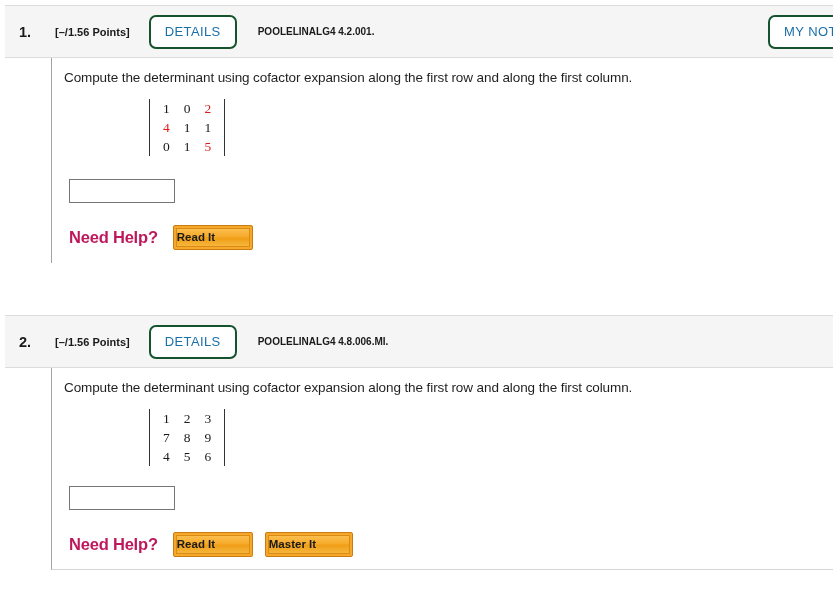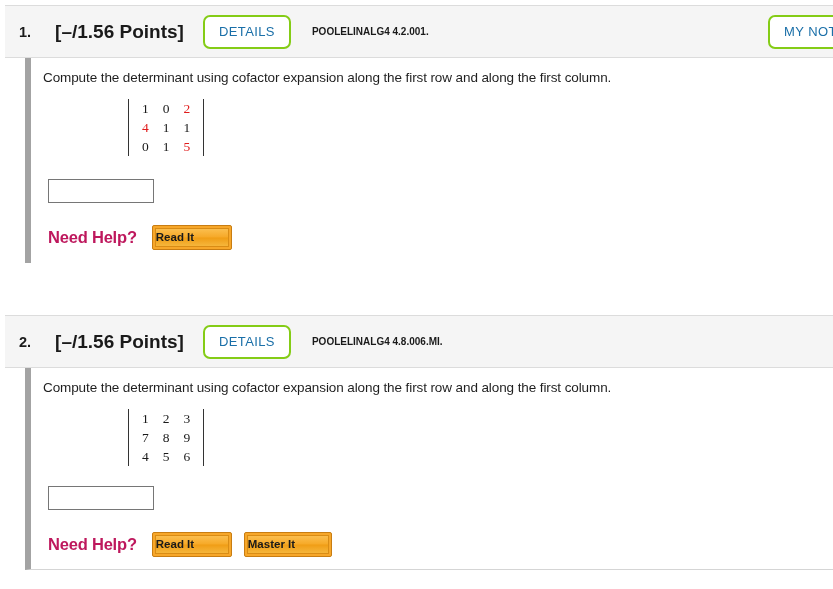--- a/index.html
+++ b/index.html
@@ -44,31 +44,31 @@
   }
 
   .q-number {
     font-size: 14.5px;
     font-weight: bold;
     color: #1a1a1a;
     margin-right: 8px;
     letter-spacing: 0px;
   }
   .q-points {
-    font-size: 19px;
+    font-size: 11px;
     font-weight: bold;
     color: #1a1a1a;
     margin-right: 19px;
     white-space: nowrap;
     padding-left: 16px;
   }
 
   .btn-outline {
     box-sizing: border-box;
-    border: 2px solid #84cc16;
+    border: 2px solid #14532d;
     border-radius: 7px;
     background: #ffffff;
     color: #1a6fa8;
     font-size: 13px;
     font-family: "Liberation Sans", sans-serif;
     letter-spacing: 0.4px;
     padding: 0 14px;
     height: 34px;
     line-height: 30px;
     cursor: pointer;
@@ -88,22 +88,22 @@
     position: absolute;
     right: -38px;
     top: 9px;
     min-width: 103px;
     text-align: center;
   }
 
   
   .q-body {
     box-sizing: border-box;
-    border-left: 6px solid #a3a3a3;
-    margin-left: 20px;
+    border-left: 1px solid #a3a3a3;
+    margin-left: 46px;
     padding: 0 0 0 12px;
     position: relative;
   }
   .q1 .q-body { height: 205px; }
   .q2 .q-body {
     height: 202px;
     border-bottom: 1px solid #d5d5d5;
   }
 
   .prompt {

